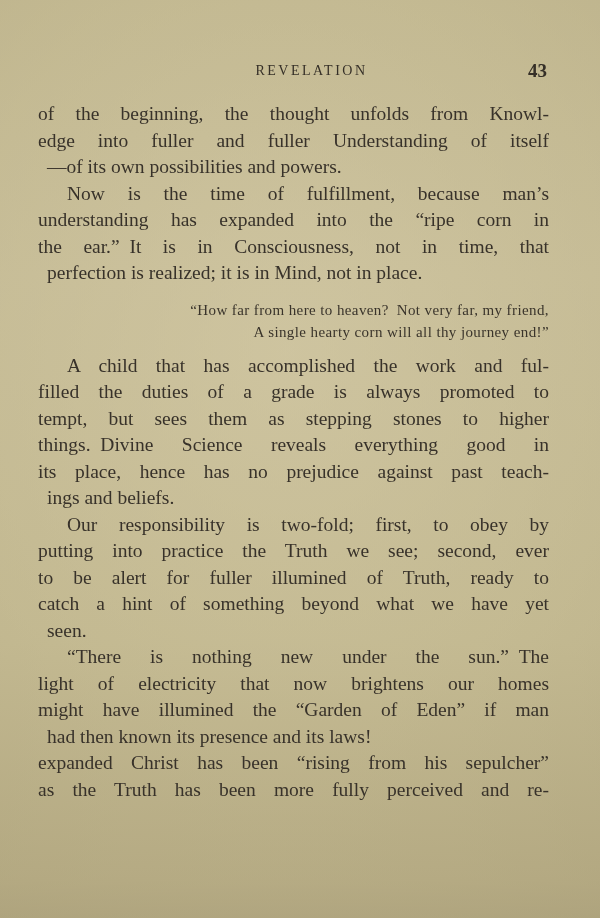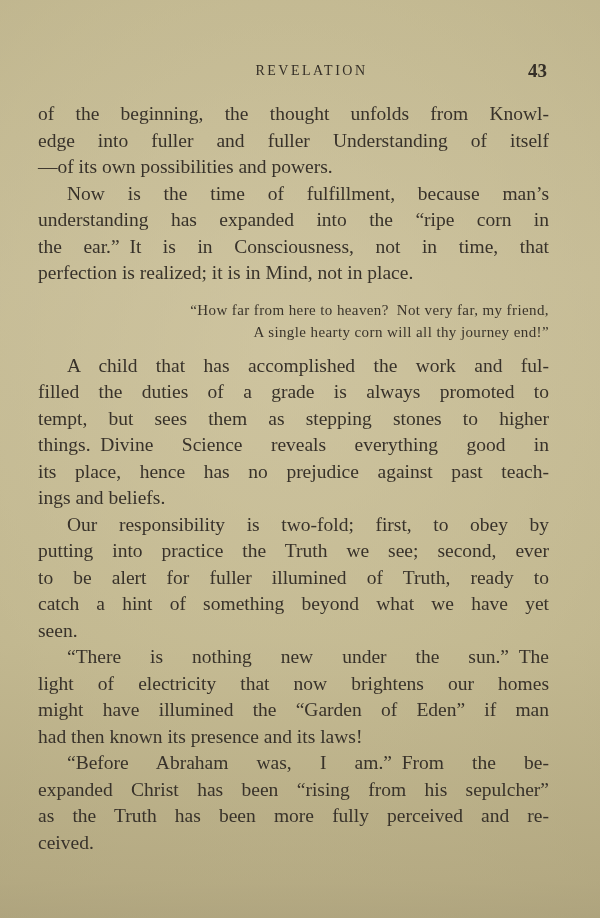--- a/index.html
+++ b/index.html
@@ -59,20 +59,21 @@
     width: 511px;
     font-size: 19.5px;
     line-height: 26.5px;
   }
   .para .line {
     text-align: justify;
     text-align-last: justify;
   }
   .para .line.last {
     text-align-last: left;
+    margin-left: 9px;
   }
   .para .line.indent {
     text-indent: 29px;
   }
   .quote {
     margin: 12px 0 10px 27px;
     font-size: 15px;
     line-height: 22px;
     letter-spacing: 0.4px;
     color: #3a342b;
@@ -121,20 +122,18 @@
           <div class="line">catch a hint of something beyond what we have yet</div>
           <div class="line last">seen.</div>
         </div>
         <div class="para">
           <div class="line indent">“There is nothing new under the sun.” The</div>
           <div class="line">light of electricity that now brightens our homes</div>
           <div class="line">might have illumined the “Garden of Eden” if man</div>
           <div class="line last">had then known its presence and its laws!</div>
         </div>
         <div class="para">
-          <div class="line indent">“Before Abraham was, I am.” From the be-</div>
           <div class="line">expanded Christ has been “rising from his sepulcher”</div>
           <div class="line">as the Truth has been more fully perceived and re-</div>
-          <div class="line last">ceived.</div>
         </div>
       </div>
   </div>
 </div>
 
 </body></html>

